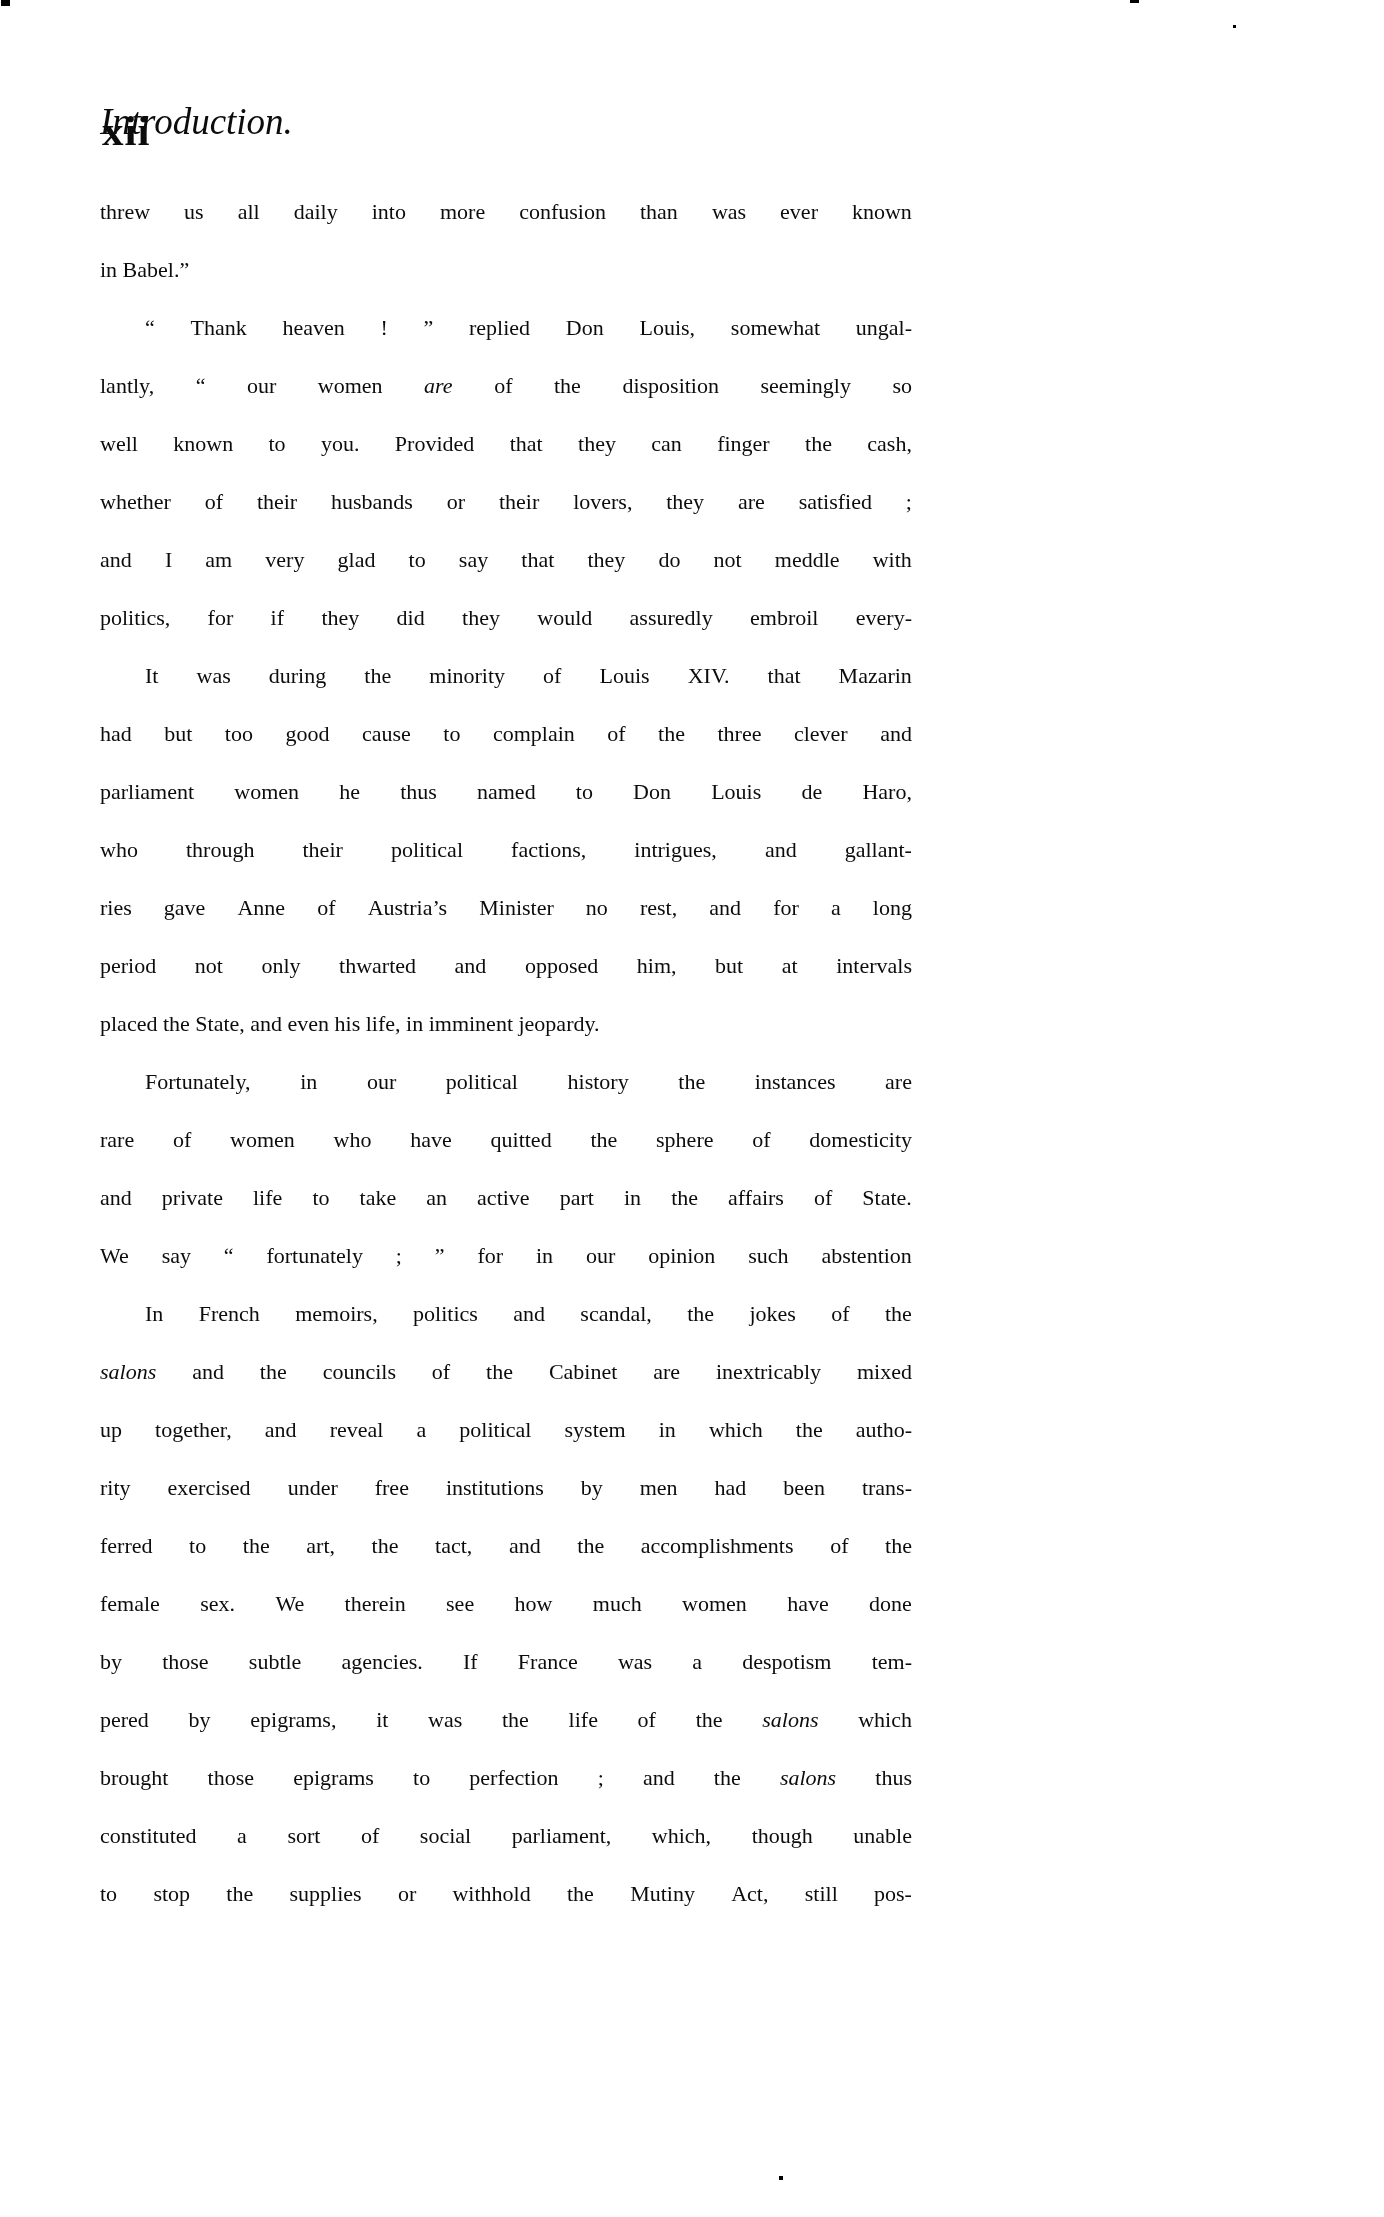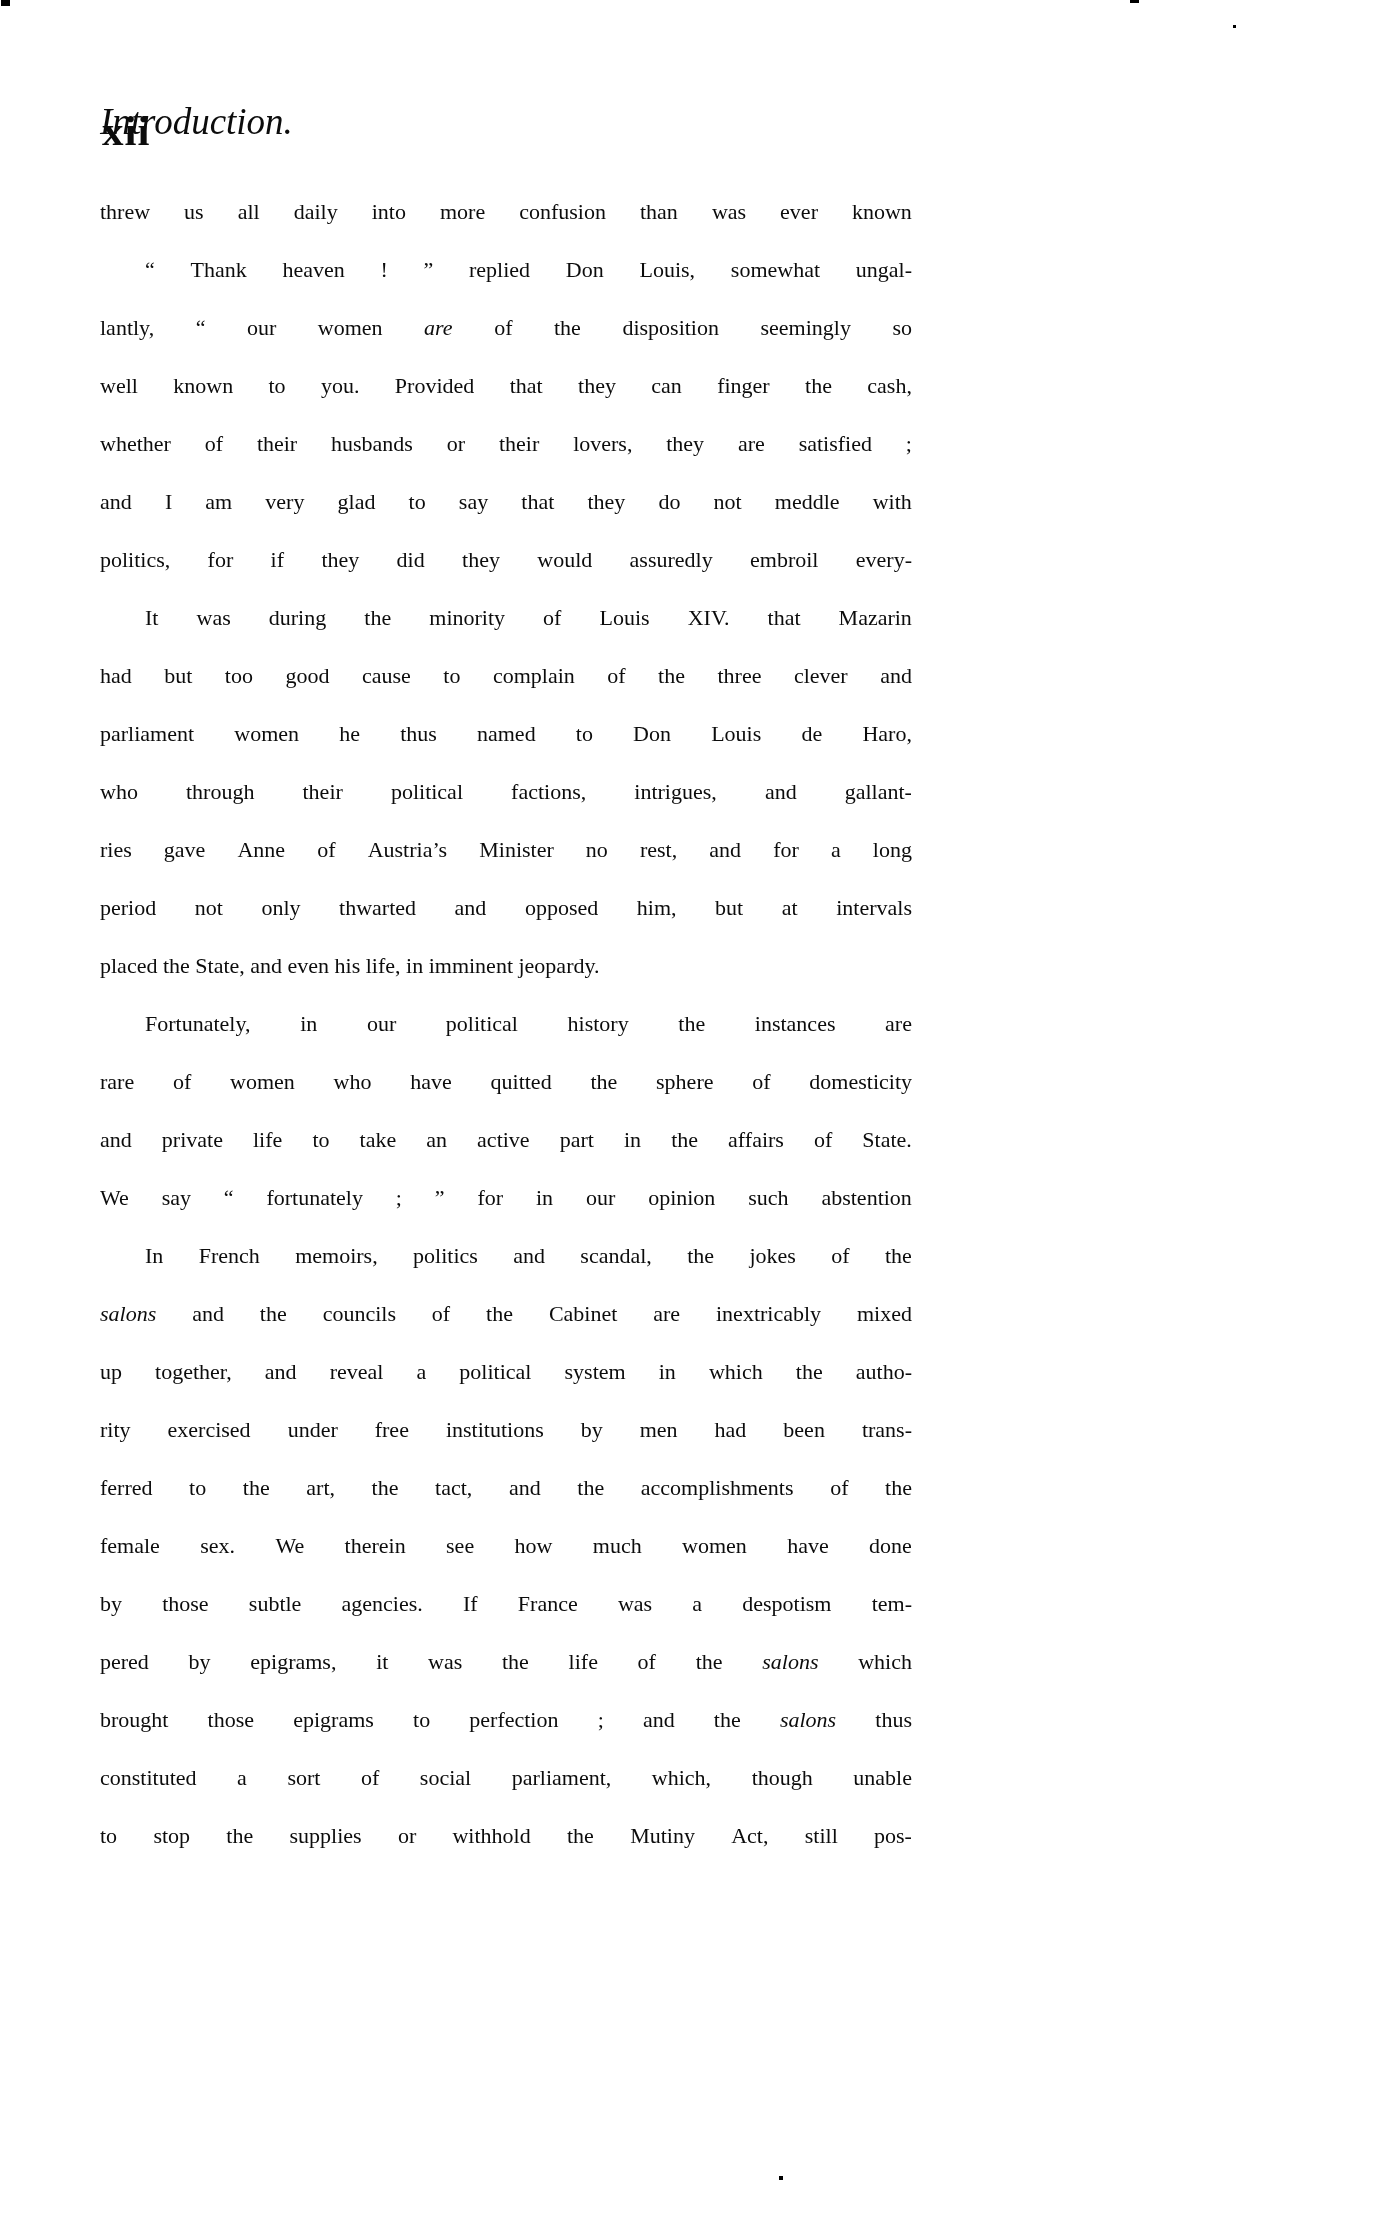--- a/index.html
+++ b/index.html
@@ -82,20 +82,21 @@
             <span>all</span>
             <span>daily</span>
             <span>into</span>
             <span>more</span>
             <span>confusion</span>
             <span>than</span>
             <span>was</span>
             <span>ever</span>
             <span>known</span>
           </div>
+          <div class="line lastline">in Babel.”</div>
         </div>
         <div class="paragraph">
           <div class="line justified firstline">
             <span>“</span>
             <span>Thank</span>
             <span>heaven</span>
             <span>!</span>
             <span>”</span>
             <span>replied</span>
             <span>Don</span>

